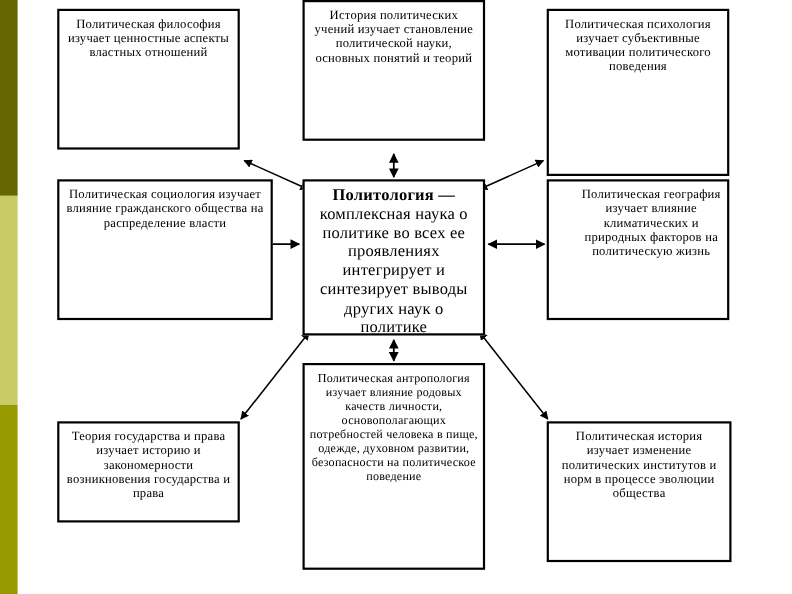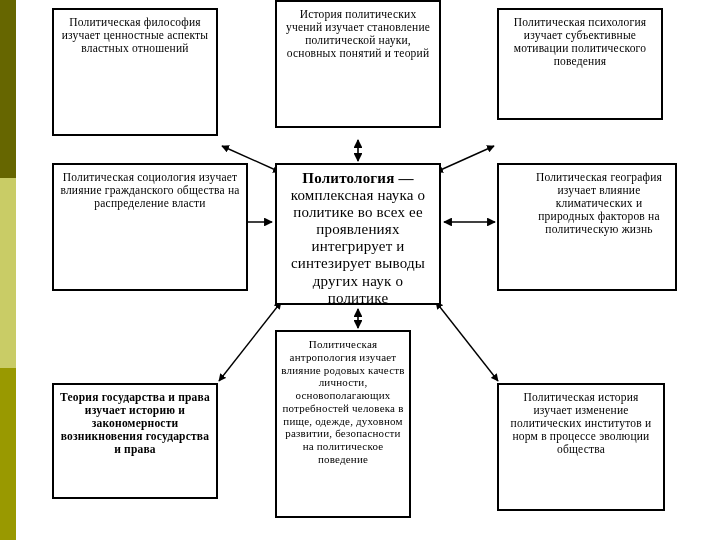--- a/index.html
+++ b/index.html
@@ -60,28 +60,28 @@
     padding-top: 5px;
   }
   .box.center .lead {
     font-weight: bold;
   }
   .box.anthro { font-size: 11px; line-height: 1.16; }
 
   
   #box-philosophy   { left: 52px;  top: 8px;   width: 166px; height: 128px; }
   #box-history-doc  { left: 275px; top: 0;   width: 166px; height: 128px; }
-  #box-psychology   { left: 497px; top: 8px;   width: 166px; height: 112px; }
+  #box-psychology   { left: 497px; top: 8px;   width: 166px; height: 152px; }
 
   #box-sociology    { left: 52px;  top: 163px; width: 196px; height: 128px; }
   #box-politology   { left: 275px; top: 163px; width: 166px; height: 142px; }
-  #box-geography    { left: 497px; top: 163px; width: 180px; height: 128px; padding-left: 28px; }
+  #box-geography    { left: 497px; top: 163px; width: 166px; height: 128px; padding-left: 28px; }
 
-  #box-anthropology { left: 275px; top: 330px; width: 136px; height: 188px; }
-  #box-theory-state { left: 52px;  top: 383px; width: 166px; height: 116px; font-weight: bold; }
+  #box-anthropology { left: 275px; top: 330px; width: 166px; height: 188px; }
+  #box-theory-state { left: 52px;  top: 383px; width: 166px; height: 92px; }
   #box-polit-history{ left: 497px; top: 383px; width: 168px; height: 128px; }
 
   
   #connectors {
     position: absolute;
     left: 0;
     top: 0;
     width: 720px;
     height: 540px;
     pointer-events: none;

